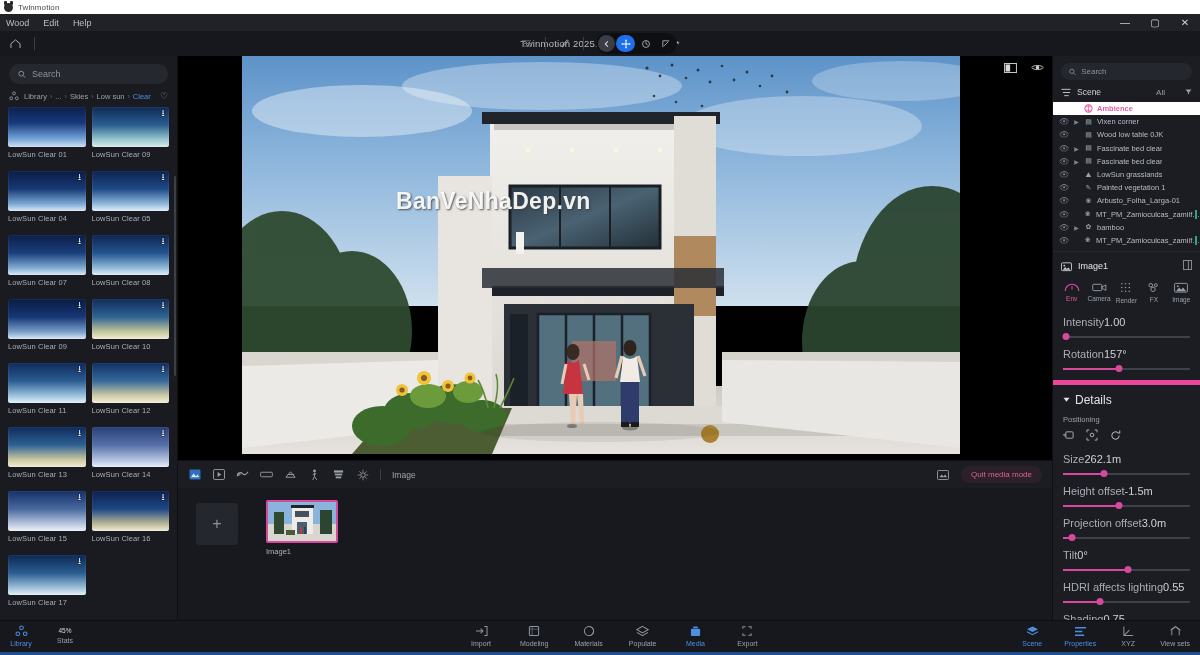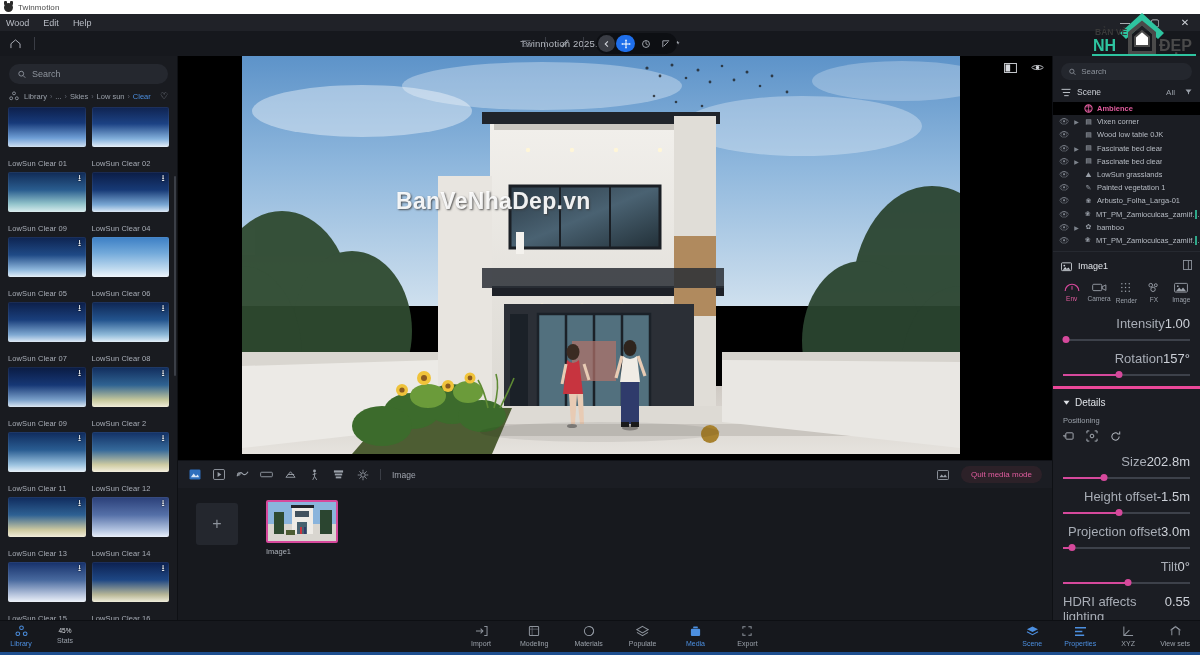--- a/index.html
+++ b/index.html
@@ -86,21 +86,21 @@
   .lib-item { position: relative; }
   .lib-thumb {
     width: 100%; height: 40px; border-radius: 2px; position: relative; overflow: hidden;
     box-shadow: inset 0 0 0 1px rgba(255,255,255,0.06);
   }
   .lib-dl {
     position: absolute; right: 1px; top: 1px; width: 10px; height: 10px;
     color: #e3e6ea; font-size: 9px; line-height: 10px; text-align: center;
     text-shadow: 0 0 2px #000;
   }
-  .lib-label { font-size: 7.5px; color: #a8adb6; margin-top: 12px; letter-spacing: .1px; }
+  .lib-label { font-size: 7.5px; color: #a8adb6; margin-top: 3px; letter-spacing: .1px; }
   .lib-scroll {
     position: absolute; right: 1px; top: 120px; width: 2px; height: 200px; background: #3b3f47; border-radius: 1px;
   }
 
   
   .viewport {
     position: absolute; left: 178px; top: 56px; right: 148px; height: 404px;
     background: #000; overflow: hidden;
   }
   .vp-img { position: absolute; left: 64px; top: 0; width: 718px; height: 398px; overflow: hidden; }
@@ -154,55 +154,55 @@
     display: flex; align-items: center; padding: 0 8px; gap: 5px;
   }
   .rp-search input {
     background: transparent; border: none; outline: none; color: #9aa0a9; font-size: 8px;
     font-family: "Liberation Sans", sans-serif; width: 100%;
   }
   .rp-search input::placeholder { color: #8d939c; }
   .scene-head {
     display: flex; align-items: center; gap: 6px; padding: 7px 8px 5px 8px; font-size: 8.5px; color: #cdd1d8;
   }
-  .scene-head .all { margin-left: auto; font-size: 8px; color: #9aa0a9; display: flex; gap: 10px; align-items: center; }
+  .scene-head .all { margin-left: auto; font-size: 8px; color: #9aa0a9; display: flex; gap: 20px; align-items: center; }
   .tree { padding: 0; }
   .tree-row {
     display: flex; align-items: center; height: 13.2px; font-size: 7.5px; color: #b7bcc4; padding-left: 6px; gap: 4px;
   }
-  .tree-row.sel { background: #000000; color: #e05c9e; }
+  .tree-row.sel { background: #ffffff; color: #e05c9e; }
   .tr-eye { width: 10px; text-align: center; font-size: 8px; color: #7d838c; }
   .tr-arrow { width: 7px; font-size: 6px; color: #7d838c; text-align: center; }
   .tr-icon { width: 9px; font-size: 7px; color: #9aa0a9; text-align: center; }
   .tr-name { overflow: hidden; white-space: nowrap; text-overflow: ellipsis; }
   .tr-bar { position: absolute; right: 3px; width: 2px; height: 9px; background: #2fa88a; }
 
   .obj-header {
     display: flex; align-items: center; gap: 6px; padding: 8px 8px 6px 8px;
     font-size: 9px; color: #e0e3e8; border-top: 1px solid #262930; margin-top: 4px;
   }
   .obj-header .right-ico { margin-left: auto; color: #8d939c; font-size: 9px; }
   .tabs-row { display: flex; justify-content: space-around; padding: 4px 5px 7px 5px; }
   .tab-item { display: flex; flex-direction: column; align-items: center; gap: 3px; width: 27px; }
   .tab-item .tlabel { font-size: 6.5px; color: #9aa0a9; }
   .tab-item.active .tlabel { color: #e05c9e; }
 
   .prop-block { padding: 5px 10px 0 10px; }
-  .prop-row { display: flex; justify-content: flex-end; font-size: 13px; color: #a8adb6; margin-bottom: 4px; }
+  .prop-row { display: flex; justify-content: flex-start; font-size: 11px; color: #a8adb6; margin-bottom: 4px; }
   .prop-row .val { color: #cdd1d8; }
   .slider { position: relative; height: 9px; margin-bottom: 7px; }
   .slider .track { position: absolute; top: 4px; left: 0; right: 0; height: 1.5px; background: #3d414a; }
   .slider .fill { position: absolute; top: 4px; left: 0; height: 1.5px; background: #d6499c; }
   .slider .knob {
     position: absolute; top: 1px; width: 7px; height: 7px; border-radius: 50%; background: #d6499c;
     transform: translateX(-3.5px);
   }
   .details-head {
     display: flex; align-items: center; gap: 5px; padding: 8px 10px 4px 10px;
-    font-size: 10px; color: #dfe2e7; border-top: 3px solid #ec4899; margin-top: 3px;
+    font-size: 12px; color: #dfe2e7; border-top: 5px solid #ec4899; margin-top: 3px;
   }
   .sub-label { font-size: 7.5px; color: #9aa0a9; padding: 4px 10px 3px 10px; }
   .pos-icons { display: flex; gap: 11px; padding: 2px 10px 7px 10px; }
   .pos-ico { width: 12px; height: 12px; display: flex; align-items: center; justify-content: center; color: #b0b5bd; }
 
   
   .bottom-bar {
     position: absolute; left: 0; bottom: 0; width: 1200px; height: 35px;
     background: #16181d; border-top: 1px solid #0d0f13; z-index: 20;
   }
@@ -285,31 +285,20 @@
         <div class="gz">
           <svg width="10" height="10" viewBox="0 0 11 11">
               <path d="M2 9V2h7" fill="none" stroke="#a9aeb6" stroke-width="1"></path>
               <path d="M3.2 7.8L8 3" stroke="#a9aeb6" stroke-width="1"></path>
             </svg>
         </div>
       </div>
     </div>
   </div>
 
-  <div class="brand">
-    <svg width="108" height="48" viewBox="0 0 108 48">
-      <path d="M52 4 L30 24 L36 30 L52 16 L68 30 L74 24 Z" fill="#2ec4a0"></path>
-      <path d="M40 44 V24 L52 14 L64 24 V44 Z" fill="none" stroke="#4a4a4a" stroke-width="4"></path>
-      <path d="M52 22 L45 28 V37 H59 V28 Z" fill="#ffffff" stroke="#4a4a4a" stroke-width="2"></path>
-      <text x="5" y="26" font-family="Liberation Sans, sans-serif" font-size="8.5" font-weight="bold" fill="#3a3a3a">BẢN VẼ</text>
-      <text x="3" y="42" font-family="Liberation Sans, sans-serif" font-size="16" font-weight="bold" fill="#2ec4a0">NH</text>
-      <text x="69" y="42" font-family="Liberation Sans, sans-serif" font-size="16" font-weight="bold" fill="#4a4a4a">ĐẸP</text>
-      <rect x="2" y="45" width="104" height="2" fill="#2ec4a0"></rect>
-    </svg>
-  </div>
 
   <div class="left-panel">
     <div class="search-box">
       <svg width="9" height="9" viewBox="0 0 10 10">
           <circle cx="4" cy="4" r="3" fill="none" stroke="#9aa0a9" stroke-width="1"></circle>
           <path d="M6.3 6.3L9 9" stroke="#9aa0a9" stroke-width="1"></path>
         </svg>
       <input placeholder="Search" style="">
     </div>
     <div class="crumbs">
@@ -328,61 +317,53 @@
       <span class="sep">›</span>
       <span class="cur">Clear</span>
       <span class="heart">♡</span>
     </div>
     <div class="lib-grid" id="lib-grid">
         <div class="lib-item">
           <div class="lib-thumb" style="background:linear-gradient(180deg,#0d1f4a 0%,#173a7a 40%,#6f9fd6 78%,#cfe0f2 100%)"></div>
           <div class="lib-label">LowSun Clear 01</div>
         </div>
         <div class="lib-item">
-          <div class="lib-thumb" style="background:linear-gradient(180deg,#0f2350 0%,#1c4284 42%,#84b1dc 80%,#e6eff8 100%)"></div>
-          <div class="lib-label">LowSun Clear 02</div>
-        </div>
-        <div class="lib-item">
           <div class="lib-thumb" style="background:linear-gradient(180deg,#102a55 0%,#2a5d8f 45%,#93c4cb 80%,#d9ecee 100%)"></div>
           <div class="lib-dl">⭳</div>
           <div class="lib-label">LowSun Clear 09</div>
         </div>
         <div class="lib-item">
           <div class="lib-thumb" style="background:linear-gradient(180deg,#0b1c45 0%,#173a76 45%,#7aa8d4 82%,#dbe8f5 100%)"></div>
           <div class="lib-dl">⭳</div>
           <div class="lib-label">LowSun Clear 04</div>
         </div>
         <div class="lib-item">
           <div class="lib-thumb" style="background:linear-gradient(180deg,#0d2350 0%,#1f4a86 45%,#8fb8dd 82%,#e3eef8 100%)"></div>
           <div class="lib-dl">⭳</div>
           <div class="lib-label">LowSun Clear 05</div>
         </div>
         <div class="lib-item">
-          <div class="lib-thumb" style="background:linear-gradient(180deg,#3b7ec4 0%,#72a9da 40%,#bcd8ee 78%,#eef5fb 100%)"></div>
-          <div class="lib-label">LowSun Clear 06</div>
-        </div>
-        <div class="lib-item">
           <div class="lib-thumb" style="background:linear-gradient(180deg,#0c1e48 0%,#1a3f7c 45%,#7fa9d2 82%,#dde9f5 100%)"></div>
           <div class="lib-dl">⭳</div>
           <div class="lib-label">LowSun Clear 07</div>
         </div>
         <div class="lib-item">
           <div class="lib-thumb" style="background:linear-gradient(180deg,#0e2552 0%,#23548e 45%,#8fbad9 82%,#e2eef7 100%)"></div>
           <div class="lib-dl">⭳</div>
           <div class="lib-label">LowSun Clear 08</div>
         </div>
         <div class="lib-item">
           <div class="lib-thumb" style="background:linear-gradient(180deg,#0a1b42 0%,#163775 45%,#799fc9 82%,#dae7f3 100%)"></div>
           <div class="lib-dl">⭳</div>
           <div class="lib-label">LowSun Clear 09</div>
         </div>
         <div class="lib-item">
           <div class="lib-thumb" style="background:linear-gradient(180deg,#112c5c 0%,#2f6392 45%,#c4c79b 82%,#f0ecd8 100%)"></div>
           <div class="lib-dl">⭳</div>
-          <div class="lib-label">LowSun Clear 2</div>
+          <div class="lib-label">LowSun Clear 10</div>
         </div>
         <div class="lib-item">
           <div class="lib-thumb" style="background:linear-gradient(180deg,#0f2a5c 0%,#2a5d92 45%,#9cc3e0 82%,#e6f0f8 100%)"></div>
           <div class="lib-dl">⭳</div>
           <div class="lib-label">LowSun Clear 11</div>
         </div>
         <div class="lib-item">
           <div class="lib-thumb" style="background:linear-gradient(180deg,#123065 0%,#35699a 45%,#cfcca3 82%,#f3eedd 100%)"></div>
           <div class="lib-dl">⭳</div>
           <div class="lib-label">LowSun Clear 12</div>
@@ -895,21 +876,21 @@
         <svg width="11" height="11" viewBox="0 0 12 12">
             <path d="M10 6a4 4 0 1 1-1.5-3.1" fill="none" stroke="#b0b5bd" stroke-width="1.1"></path>
             <path d="M10.6 0.6v2.6H8" fill="none" stroke="#b0b5bd" stroke-width="1.1"></path>
           </svg>
       </div>
     </div>
     <div class="prop-block" id="sliders-details">
         <div>
           <div class="prop-row">
             <span>Size</span>
-            <span class="val">202.8m</span>
+            <span class="val">262.1m</span>
           </div>
           <div class="slider">
             <div class="track"></div>
             <div class="fill" style="width:32%"></div>
             <div class="knob" style="left:32%"></div>
           </div>
         </div>
         <div>
           <div class="prop-row">
             <span>Height offset</span>

